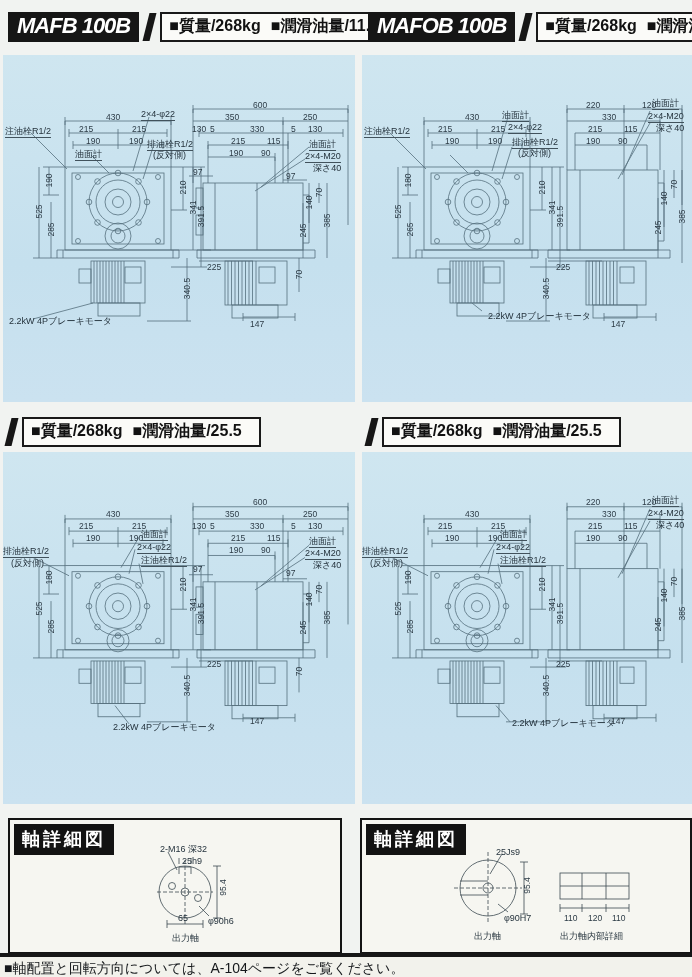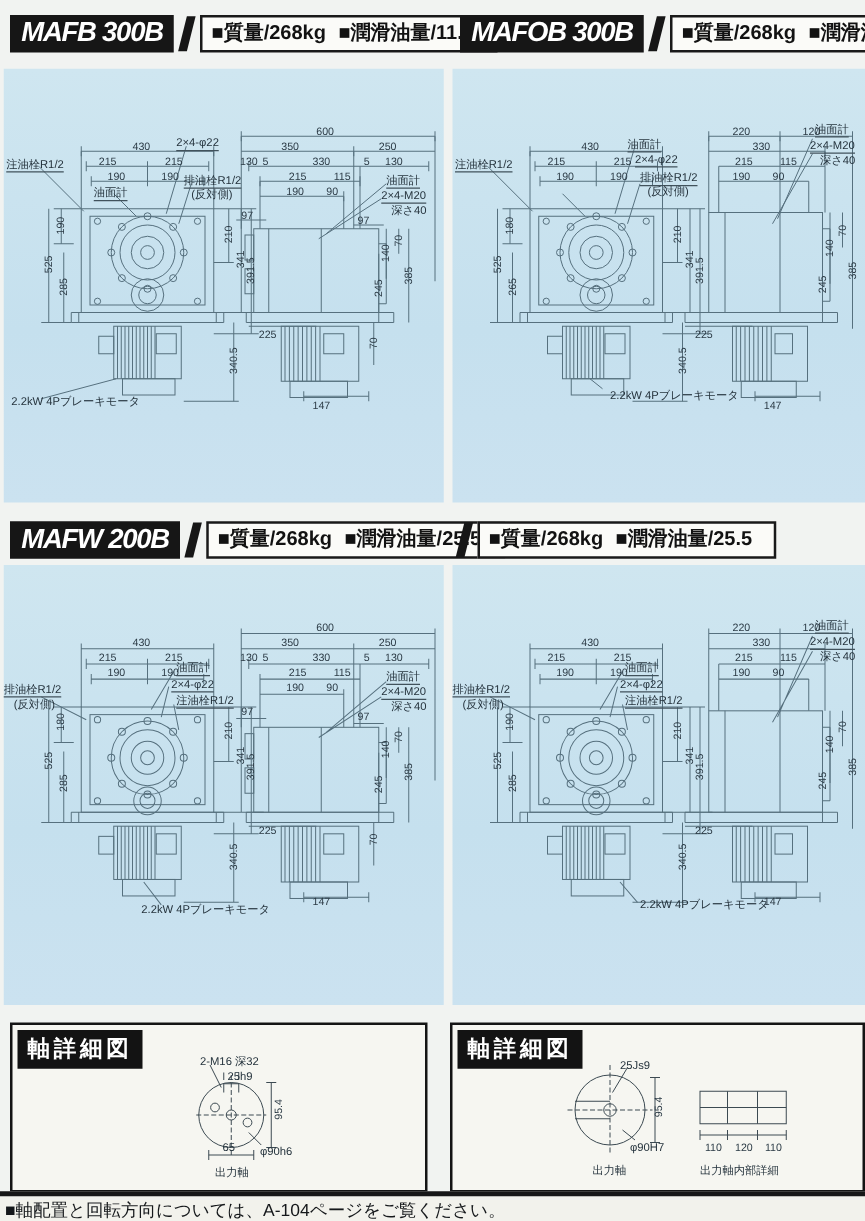--- a/index.html
+++ b/index.html
@@ -24,26 +24,26 @@
 .footer{position:absolute;left:0;right:0;top:953px;height:24px;background:#f2f2ec;
   border-top:4px solid #171717;border-bottom:3px solid #222;
   font-size:14px;color:#15181b;padding:3px 0 0 4px;}
 </style>
 </head>
 <body>
 
 <div class="page">
 
   <div class="hdr" style="left:8px;top:12px">
-    <span class="model">MAFB 300B</span>
+    <span class="model">MAFB 100B</span>
     <span class="tick"></span>
     <span class="spec"><span>■質量/268kg</span><span>■潤滑油量/11.0</span></span>
   </div>
   <div class="hdr" style="left:368px;top:12px">
-    <span class="model">MAFOB 300B</span>
+    <span class="model">MAFOB 100B</span>
     <span class="tick"></span>
     <span class="spec"><span>■質量/268kg</span><span>■潤滑油量/11.0</span></span>
   </div>
 
   <div class="panel" style="left:3px;top:55px;width:352px;height:347px">
     <svg class="art" viewBox="0 0 352 347">
       <g stroke="#56707e" stroke-width="0.8" fill="none">
         <path d="M62 66H168 M66 78H164 M70 90H160 M62 62V70 M168 62V70 M115 74V94 M66 74V82 M164 74V82 M70 86V94 M160 86V94 M62 66V112 M168 66V112"></path>
         <rect x="62" y="112" width="106" height="83"></rect>
           <rect x="69" y="118" width="92" height="71"></rect>
@@ -210,21 +210,20 @@
     <span class="c" style="left:294px;top:69px">深さ40</span>
     <span class="d v" style="left:295px;top:125px">70</span>
     <span class="d v" style="left:285px;top:139px">140</span>
     <span class="d v" style="left:279px;top:168px">245</span>
     <span class="d v" style="left:303px;top:157px">385</span>
     <span class="d" style="left:194px;top:208px">225</span>
     <span class="d" style="left:249px;top:265px">147</span>
   </div>
 
   <div class="hdr" style="left:8px;top:417px">
-    <span class="model">MAFW 200B</span>
     <span class="tick"></span>
     <span class="spec"><span>■質量/268kg</span><span>■潤滑油量/25.5</span></span>
   </div>
   <div class="hdr" style="left:368px;top:417px">
     <span class="tick"></span>
     <span class="spec"><span>■質量/268kg</span><span>■潤滑油量/25.5</span></span>
   </div>
 
   <div class="panel" style="left:3px;top:452px;width:352px;height:352px">
     <svg class="art" viewBox="0 0 352 347" preserveAspectRatio="none">

